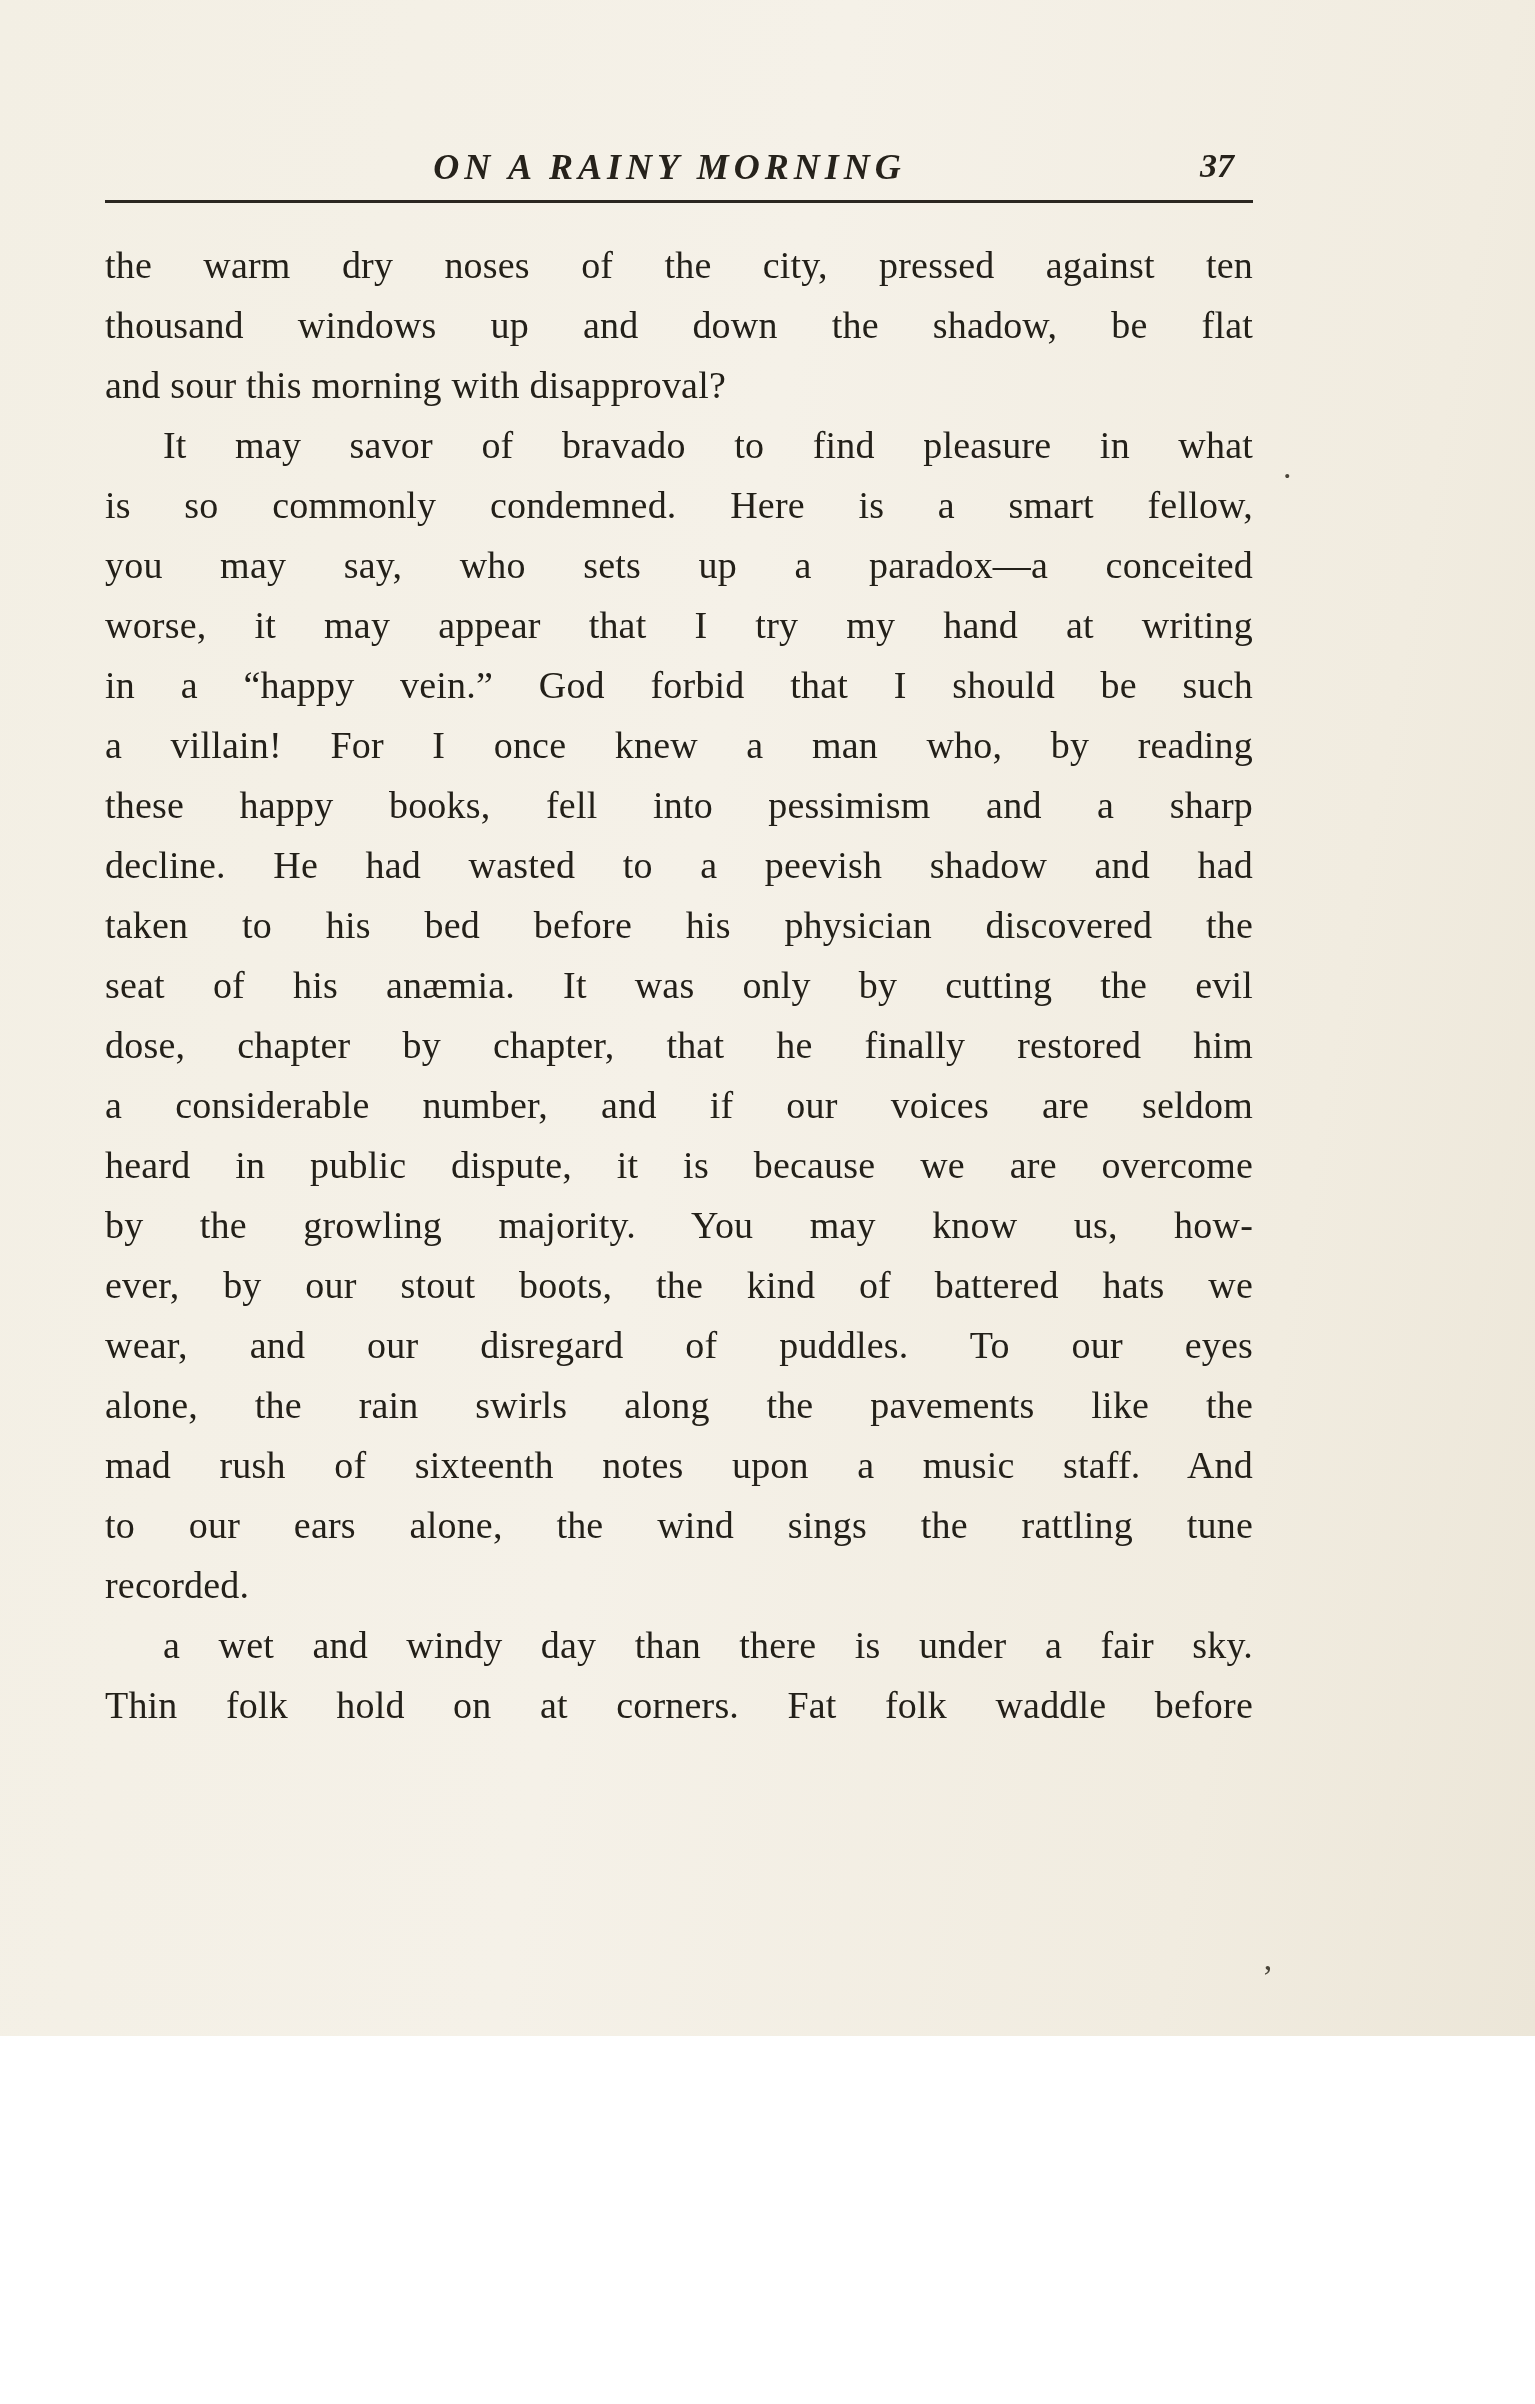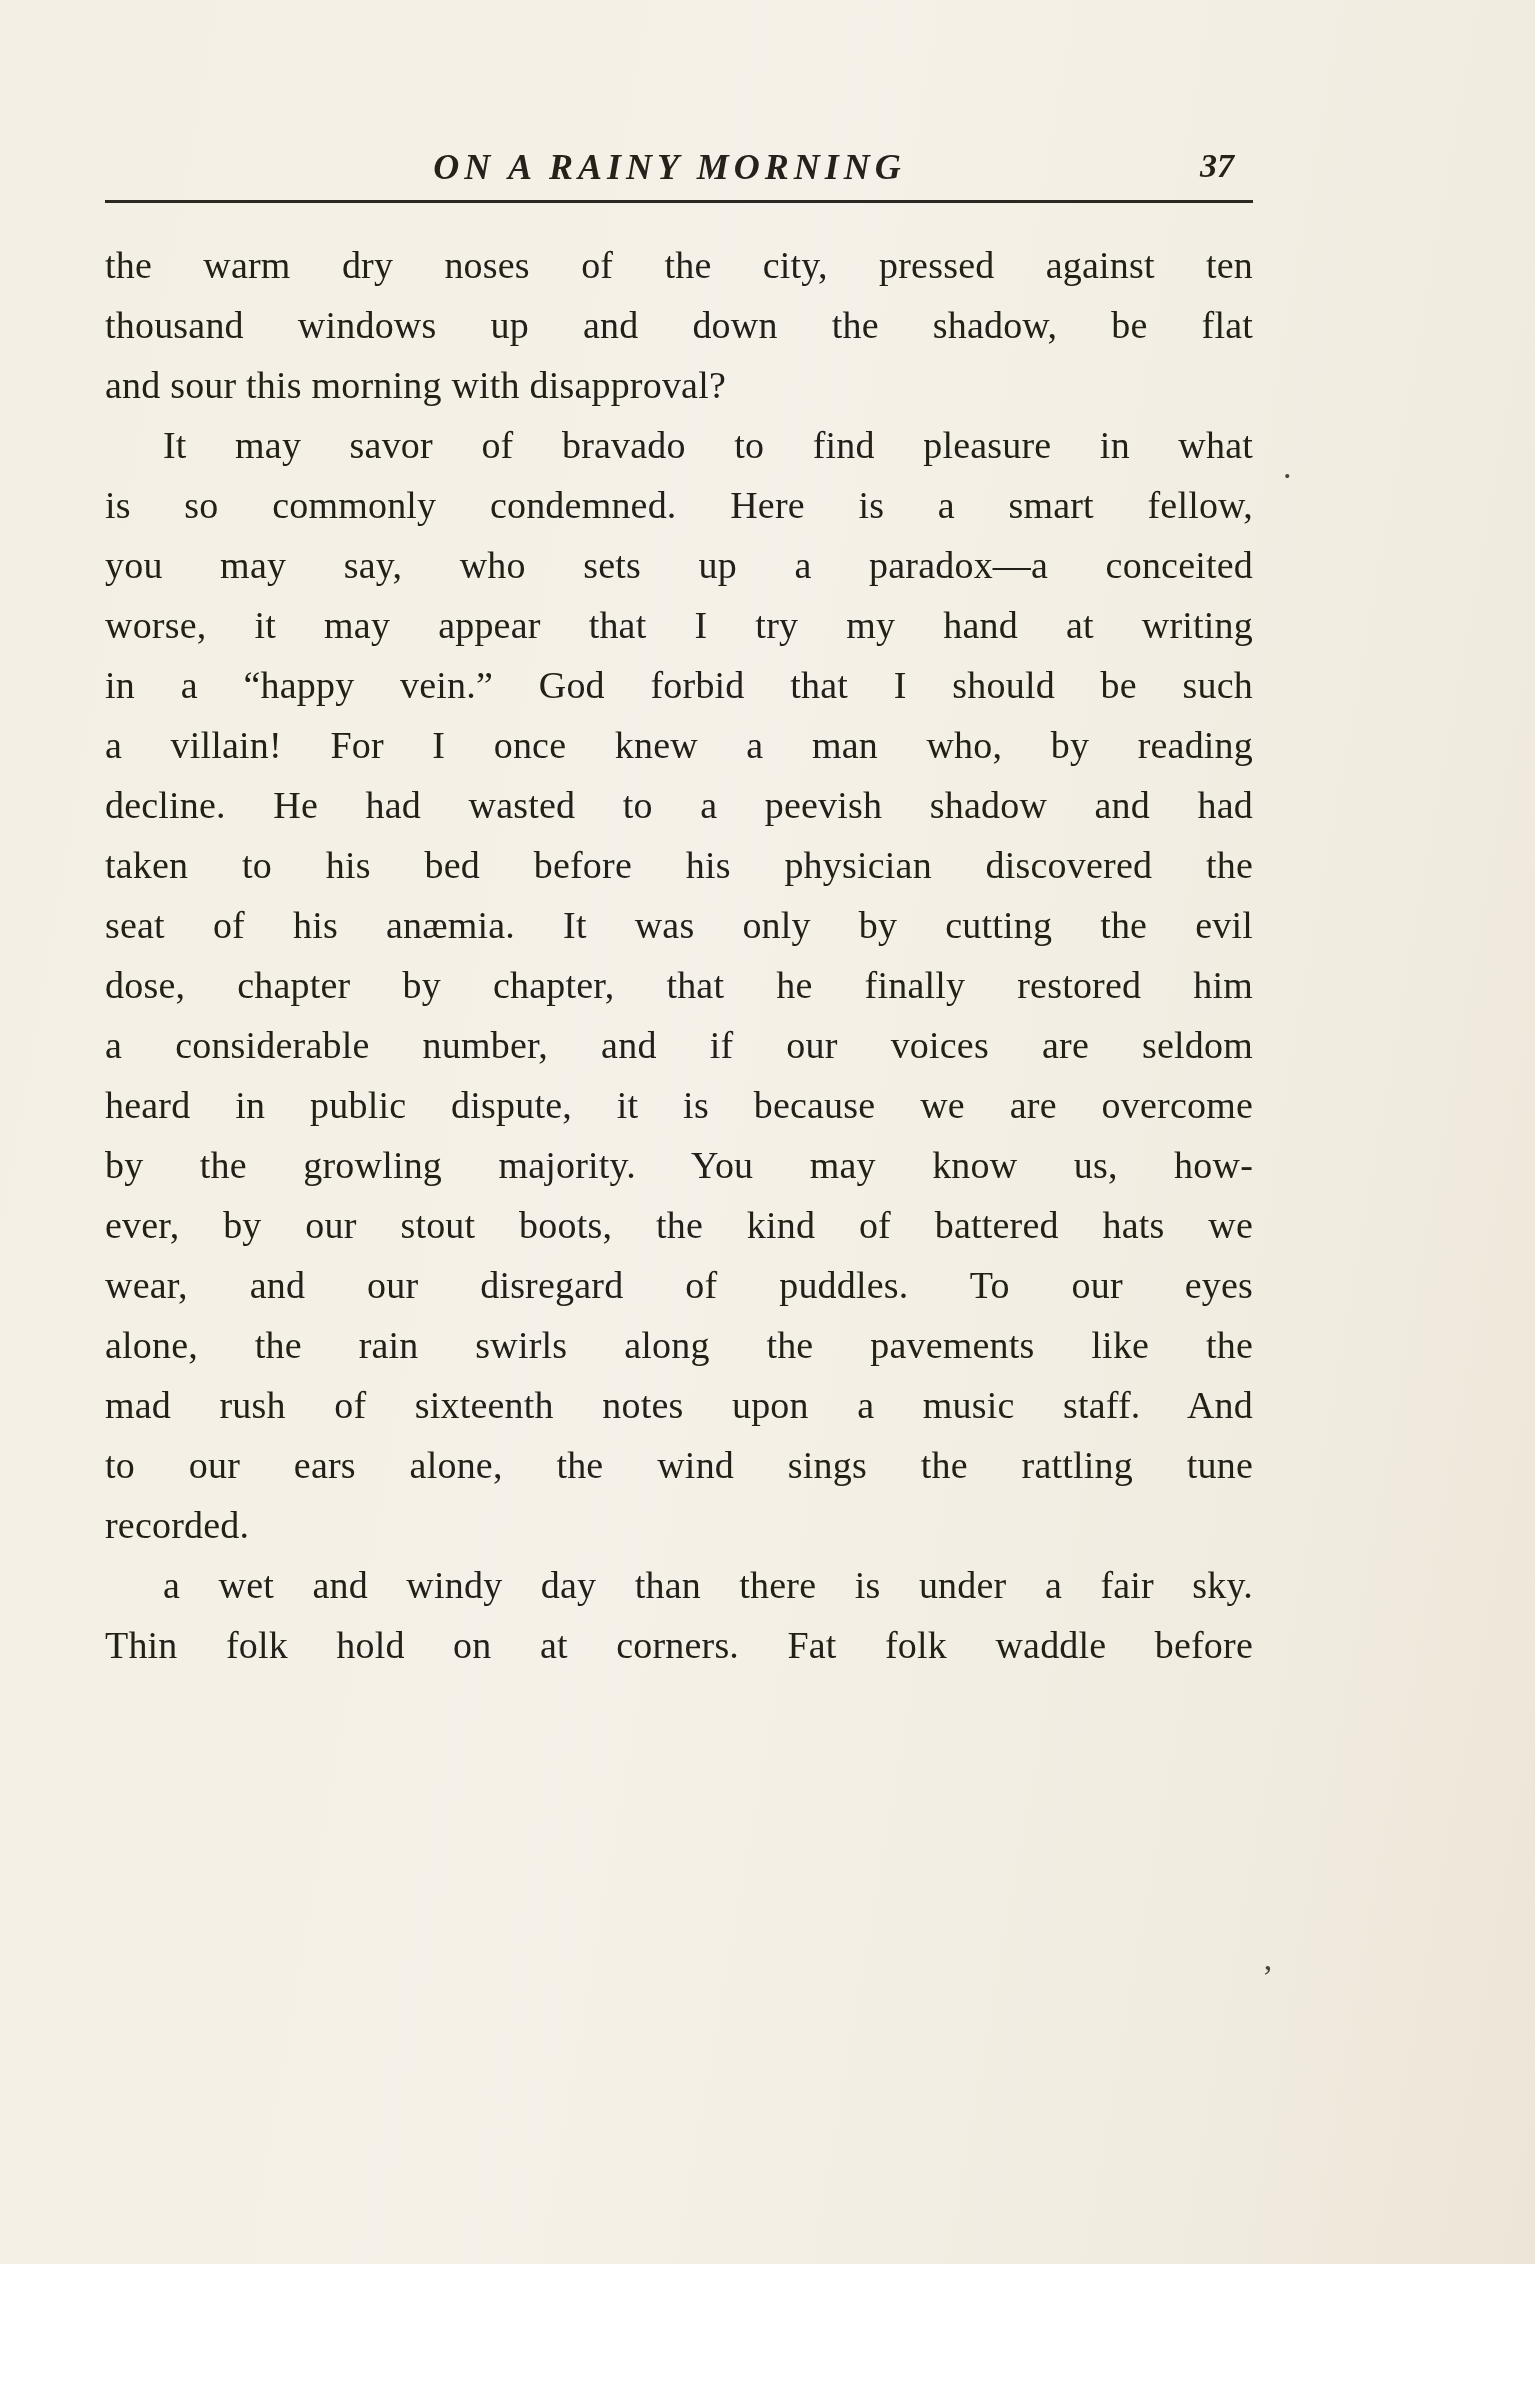--- a/index.html
+++ b/index.html
@@ -7,21 +7,21 @@
     padding: 0;
   }
   body {
     width: 1535px;
     height: 2404px;
     font-family: "Liberation Serif", "DejaVu Serif", serif;
   }
   .page {
     position: relative;
     width: 1535px;
-    height: 2264px;
+    height: 2036px;
     background: linear-gradient(100deg, #f3efe4 0%, #f5f1e8 45%, #f1ece0 80%, #ece6d8 100%);
     color: #232019;
     overflow: hidden;
   }
   .column {
     position: absolute;
     left: 105px;
     top: 146px;
     width: 1148px;
   }
@@ -110,20 +110,21 @@
           <span class="line">thousand windows up and down the shadow, be flat</span>
           <span class="line last">and sour this morning with disapproval?</span>
         </p>
         <p class="para indent">
           <span class="line">It may savor of bravado to find pleasure in what</span>
           <span class="line">is so commonly condemned.  Here is a smart fellow,</span>
           <span class="line">you may say, who sets up a paradox—a conceited</span>
           <span class="line">worse, it may appear that I try my hand at writing</span>
           <span class="line">in a “happy vein.”  God forbid that I should be such</span>
           <span class="line">a villain!  For I once knew a man who, by reading</span>
+          <span class="line">these happy books, fell into pessimism and a sharp</span>
           <span class="line">decline.  He had wasted to a peevish shadow and had</span>
           <span class="line">taken to his bed before his physician discovered the</span>
           <span class="line">seat of his anæmia.  It was only by cutting the evil</span>
           <span class="line">dose, chapter by chapter, that he finally restored him</span>
           <span class="line">a considerable number, and if our voices are seldom</span>
           <span class="line">heard in public dispute, it is because we are overcome</span>
           <span class="line">by the growling majority.  You may know us, how-</span>
           <span class="line">ever, by our stout boots, the kind of battered hats we</span>
           <span class="line">wear, and our disregard of puddles.  To our eyes</span>
           <span class="line">alone, the rain swirls along the pavements like the</span>

